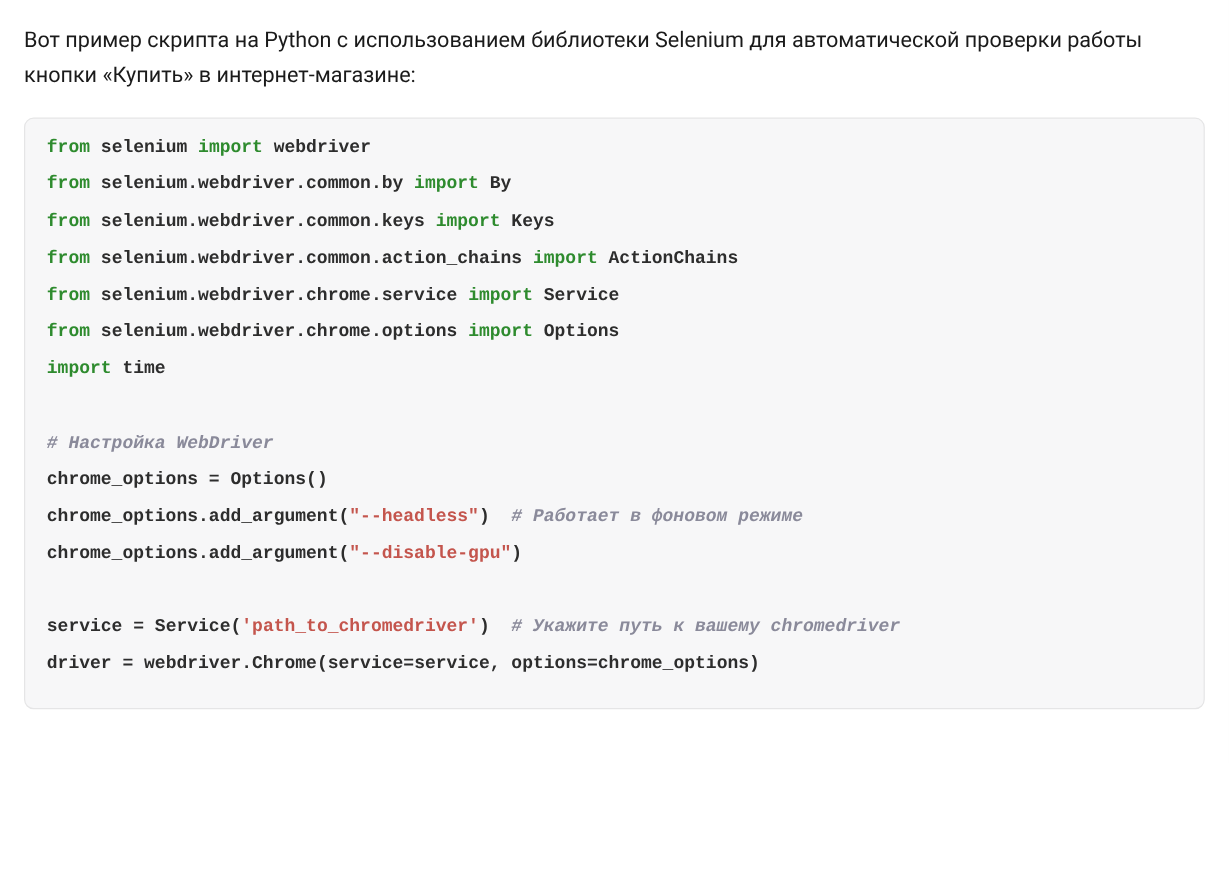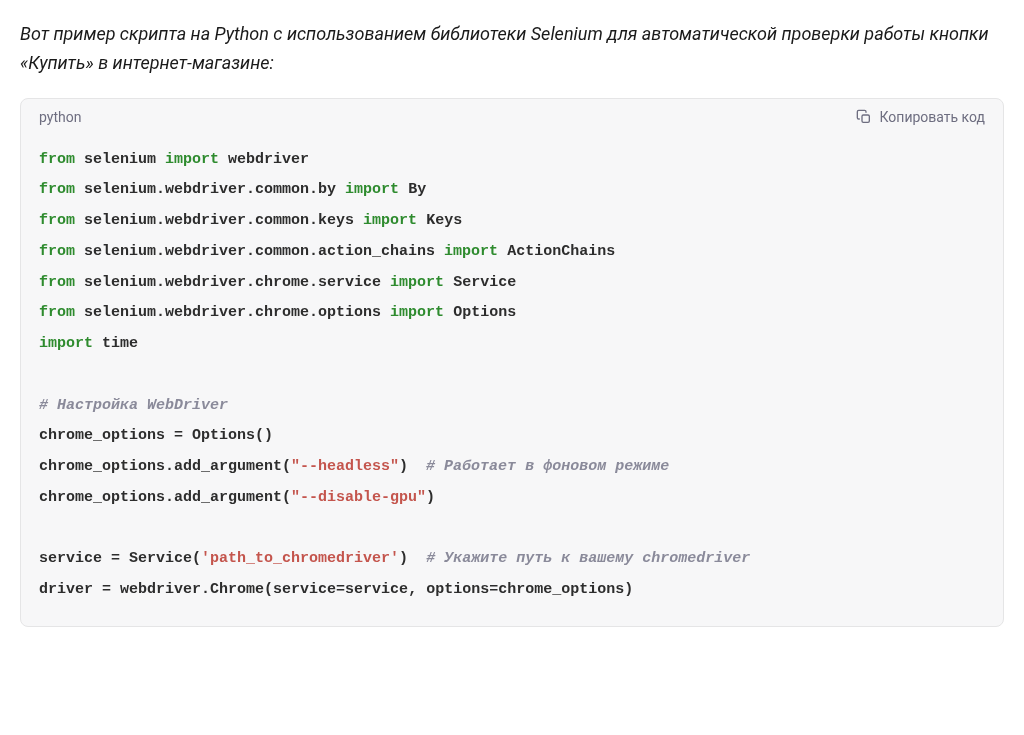--- a/index.html
+++ b/index.html
@@ -12,21 +12,20 @@
       background: #ffffff;
       padding: 20px;
       width: 1024px;
       color: #1a1a1a;
     }
     .intro-text {
       font-size: 18px;
       line-height: 1.6;
       color: #1a1a1a;
       margin-bottom: 20px;
-      font-style: italic;
     }
     .code-block {
       background: #f7f7f8;
       border: 1px solid #e5e5e6;
       border-radius: 8px;
       overflow: hidden;
     }
     .code-header {
       display: flex;
       justify-content: space-between;
@@ -63,32 +62,20 @@
     .str { color: #c4554d; }
     .cmt { color: #8a8a9a; font-style: italic; }
     .id { color: #2d2d2d; }
   </style>
 </head>
 <body>
 
 <p class="intro-text">Вот пример скрипта на Python с использованием библиотеки Selenium для автоматической проверки работы кнопки «Купить» в интернет-магазине:</p>
 
 <div class="code-block">
-  <div class="code-header">
-    <span class="code-lang">python</span>
-    <div class="copy-button">
-      <span class="copy-icon">
-        <svg width="16" height="16" viewBox="0 0 24 24" fill="none" stroke="#6e6e80" stroke-width="2" stroke-linecap="round" stroke-linejoin="round">
-          <rect x="9" y="9" width="11" height="11" rx="2"></rect>
-          <path d="M5 15H4a2 2 0 0 1-2-2V4a2 2 0 0 1 2-2h9a2 2 0 0 1 2 2v1"></path>
-        </svg>
-      </span>
-      <span>Копировать код</span>
-    </div>
-  </div>
   <div class="code-content"><span class="kw">from</span><span> </span><span class="id">selenium</span><span> </span><span class="kw">import</span><span> </span><span class="id">webdriver</span>
 <span class="kw">from</span><span> </span><span class="id">selenium.webdriver.common.by</span><span> </span><span class="kw">import</span><span> </span><span class="id">By</span>
 <span class="kw">from</span><span> </span><span class="id">selenium.webdriver.common.keys</span><span> </span><span class="kw">import</span><span> </span><span class="id">Keys</span>
 <span class="kw">from</span><span> </span><span class="id">selenium.webdriver.common.action_chains</span><span> </span><span class="kw">import</span><span> </span><span class="id">ActionChains</span>
 <span class="kw">from</span><span> </span><span class="id">selenium.webdriver.chrome.service</span><span> </span><span class="kw">import</span><span> </span><span class="id">Service</span>
 <span class="kw">from</span><span> </span><span class="id">selenium.webdriver.chrome.options</span><span> </span><span class="kw">import</span><span> </span><span class="id">Options</span>
 <span class="kw">import</span><span> </span><span class="id">time</span>
 
 <span class="cmt"># Настройка WebDriver</span>
 <span class="id">chrome_options</span><span> = </span><span class="id">Options</span><span>(</span><span>)</span>

